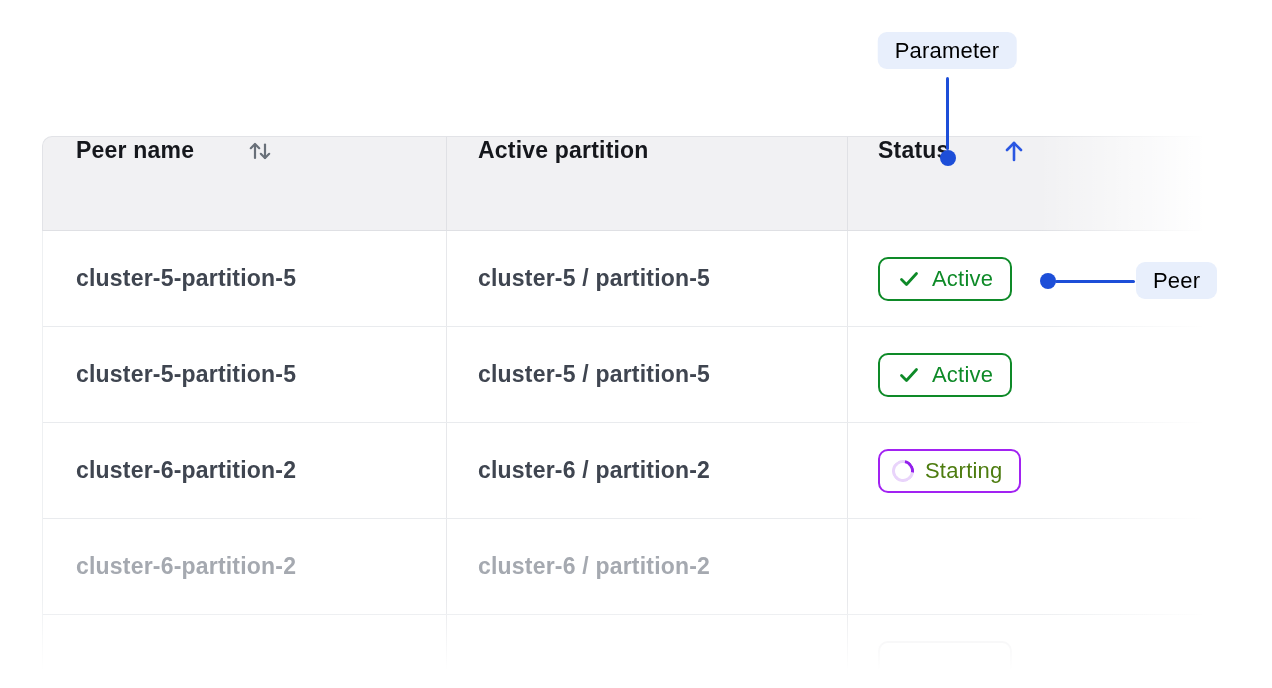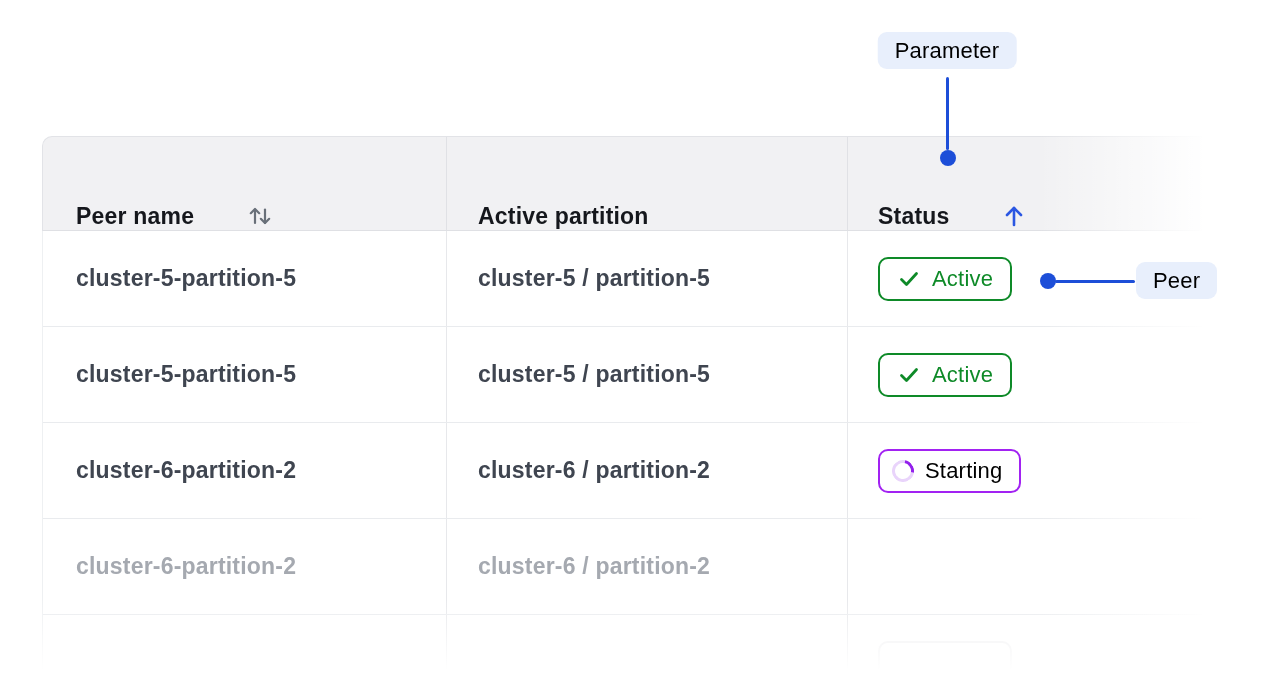--- a/index.html
+++ b/index.html
@@ -8,21 +8,21 @@
     font-family:"Liberation Sans", sans-serif;
   }
   
   .table{position:absolute;left:42px;top:136px;width:1160px;z-index:1;}
   .thead{
     display:flex;height:93px;background:#f1f1f3;
     border-top:1px solid #e2e3e7;border-left:1px solid #e2e3e7;border-bottom:1px solid #dfe0e4;
     border-top-left-radius:10px;
   }
   .th{
-    display:flex;align-items:flex-end;font-size:23px;font-weight:700;color:#15171c;
+    display:flex;align-items:flex-start;font-size:23px;font-weight:700;color:#15171c;
     letter-spacing:.2px;box-sizing:border-box;gap:36px;
   }
   .th.c1,.td.c1{width:404px;padding-left:33px;}
   .th.c2,.td.c2{width:401px;padding-left:31px;}
   .th.c3,.td.c3{flex:1;padding-left:30px;}
   .th.c1,.th.c2{border-right:1px solid #e0e1e5;}
   .tbody{border-left:1px solid #eef0f2;}
   .trow{display:flex;height:95px;border-bottom:1px solid #e9ebee;background:#fff;}
   .td{
     display:flex;align-items:center;font-size:23px;color:#3f4550;letter-spacing:.2px;
@@ -34,21 +34,21 @@
   .sort-icon{display:inline-flex;margin-left:15px;}
   
   .badge{
     display:inline-flex;align-items:center;gap:11px;height:40px;padding:0 17px;
     border:2px solid;border-radius:10px;font-size:22px;font-weight:500;letter-spacing:.2px;
     background:#fff;
   }
   .badge .badge-icon{display:none;line-height:0;}
   .badge[data-state="active"]{color:#0e8a28;border-color:#0e8a28;}
   .badge[data-state="active"] .check{display:inline-flex;}
-  .badge[data-state="starting"]{color:#000000;border-color:#a222f2;padding-left:12px;}
+  .badge[data-state="starting"]{color:#4d7c0f;border-color:#a222f2;padding-left:12px;}
   .badge[data-state="starting"] .spinner{display:inline-block;border-color:#e9d4fb;border-top-color:#9320ec;}
   .badge[data-state="pending"]{color:#8b9099;border-color:#b1b2b6;}
   .badge[data-state="pending"] .spinner{display:inline-block;border-color:#e2e2e4;border-top-color:#515761;}
   .badge[data-state="ghost"]{color:transparent;border-color:#ededef;min-width:96px;height:40px;}
   .spinner{
     width:22px;height:22px;border-radius:50%;border:3.5px solid;transform:rotate(55deg);
     box-sizing:border-box;
   }
   
   .fade-right{

